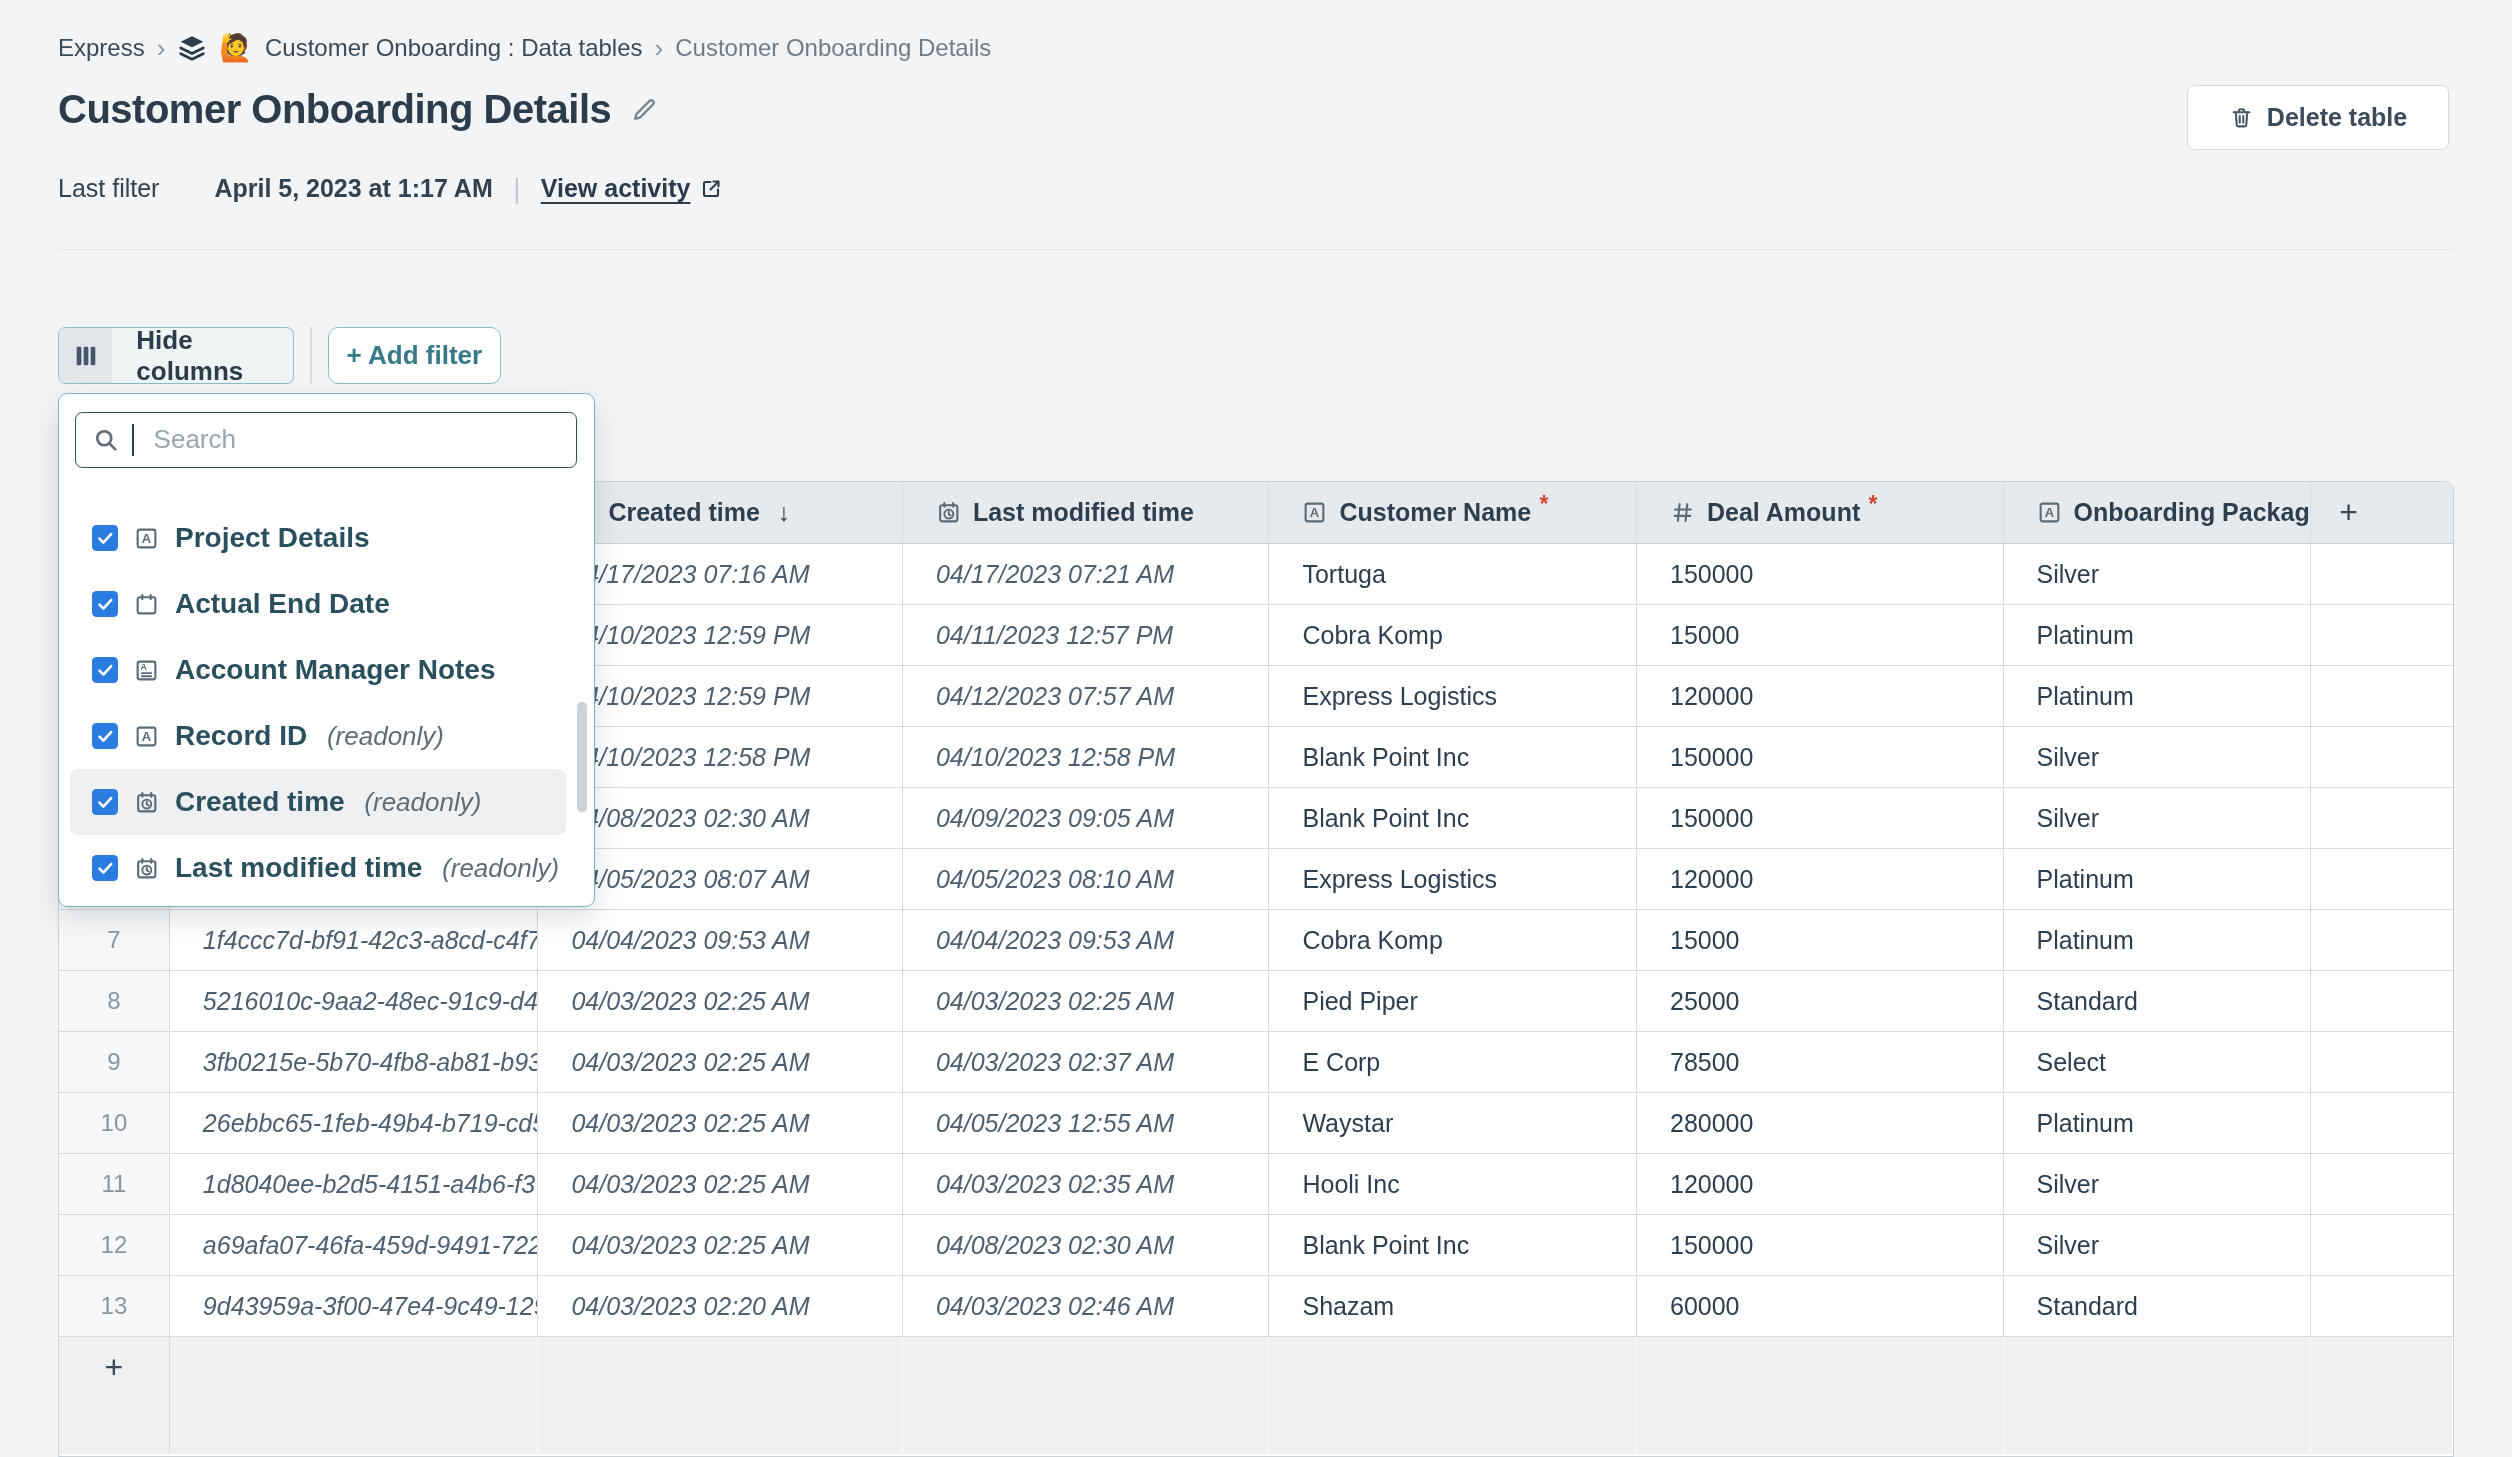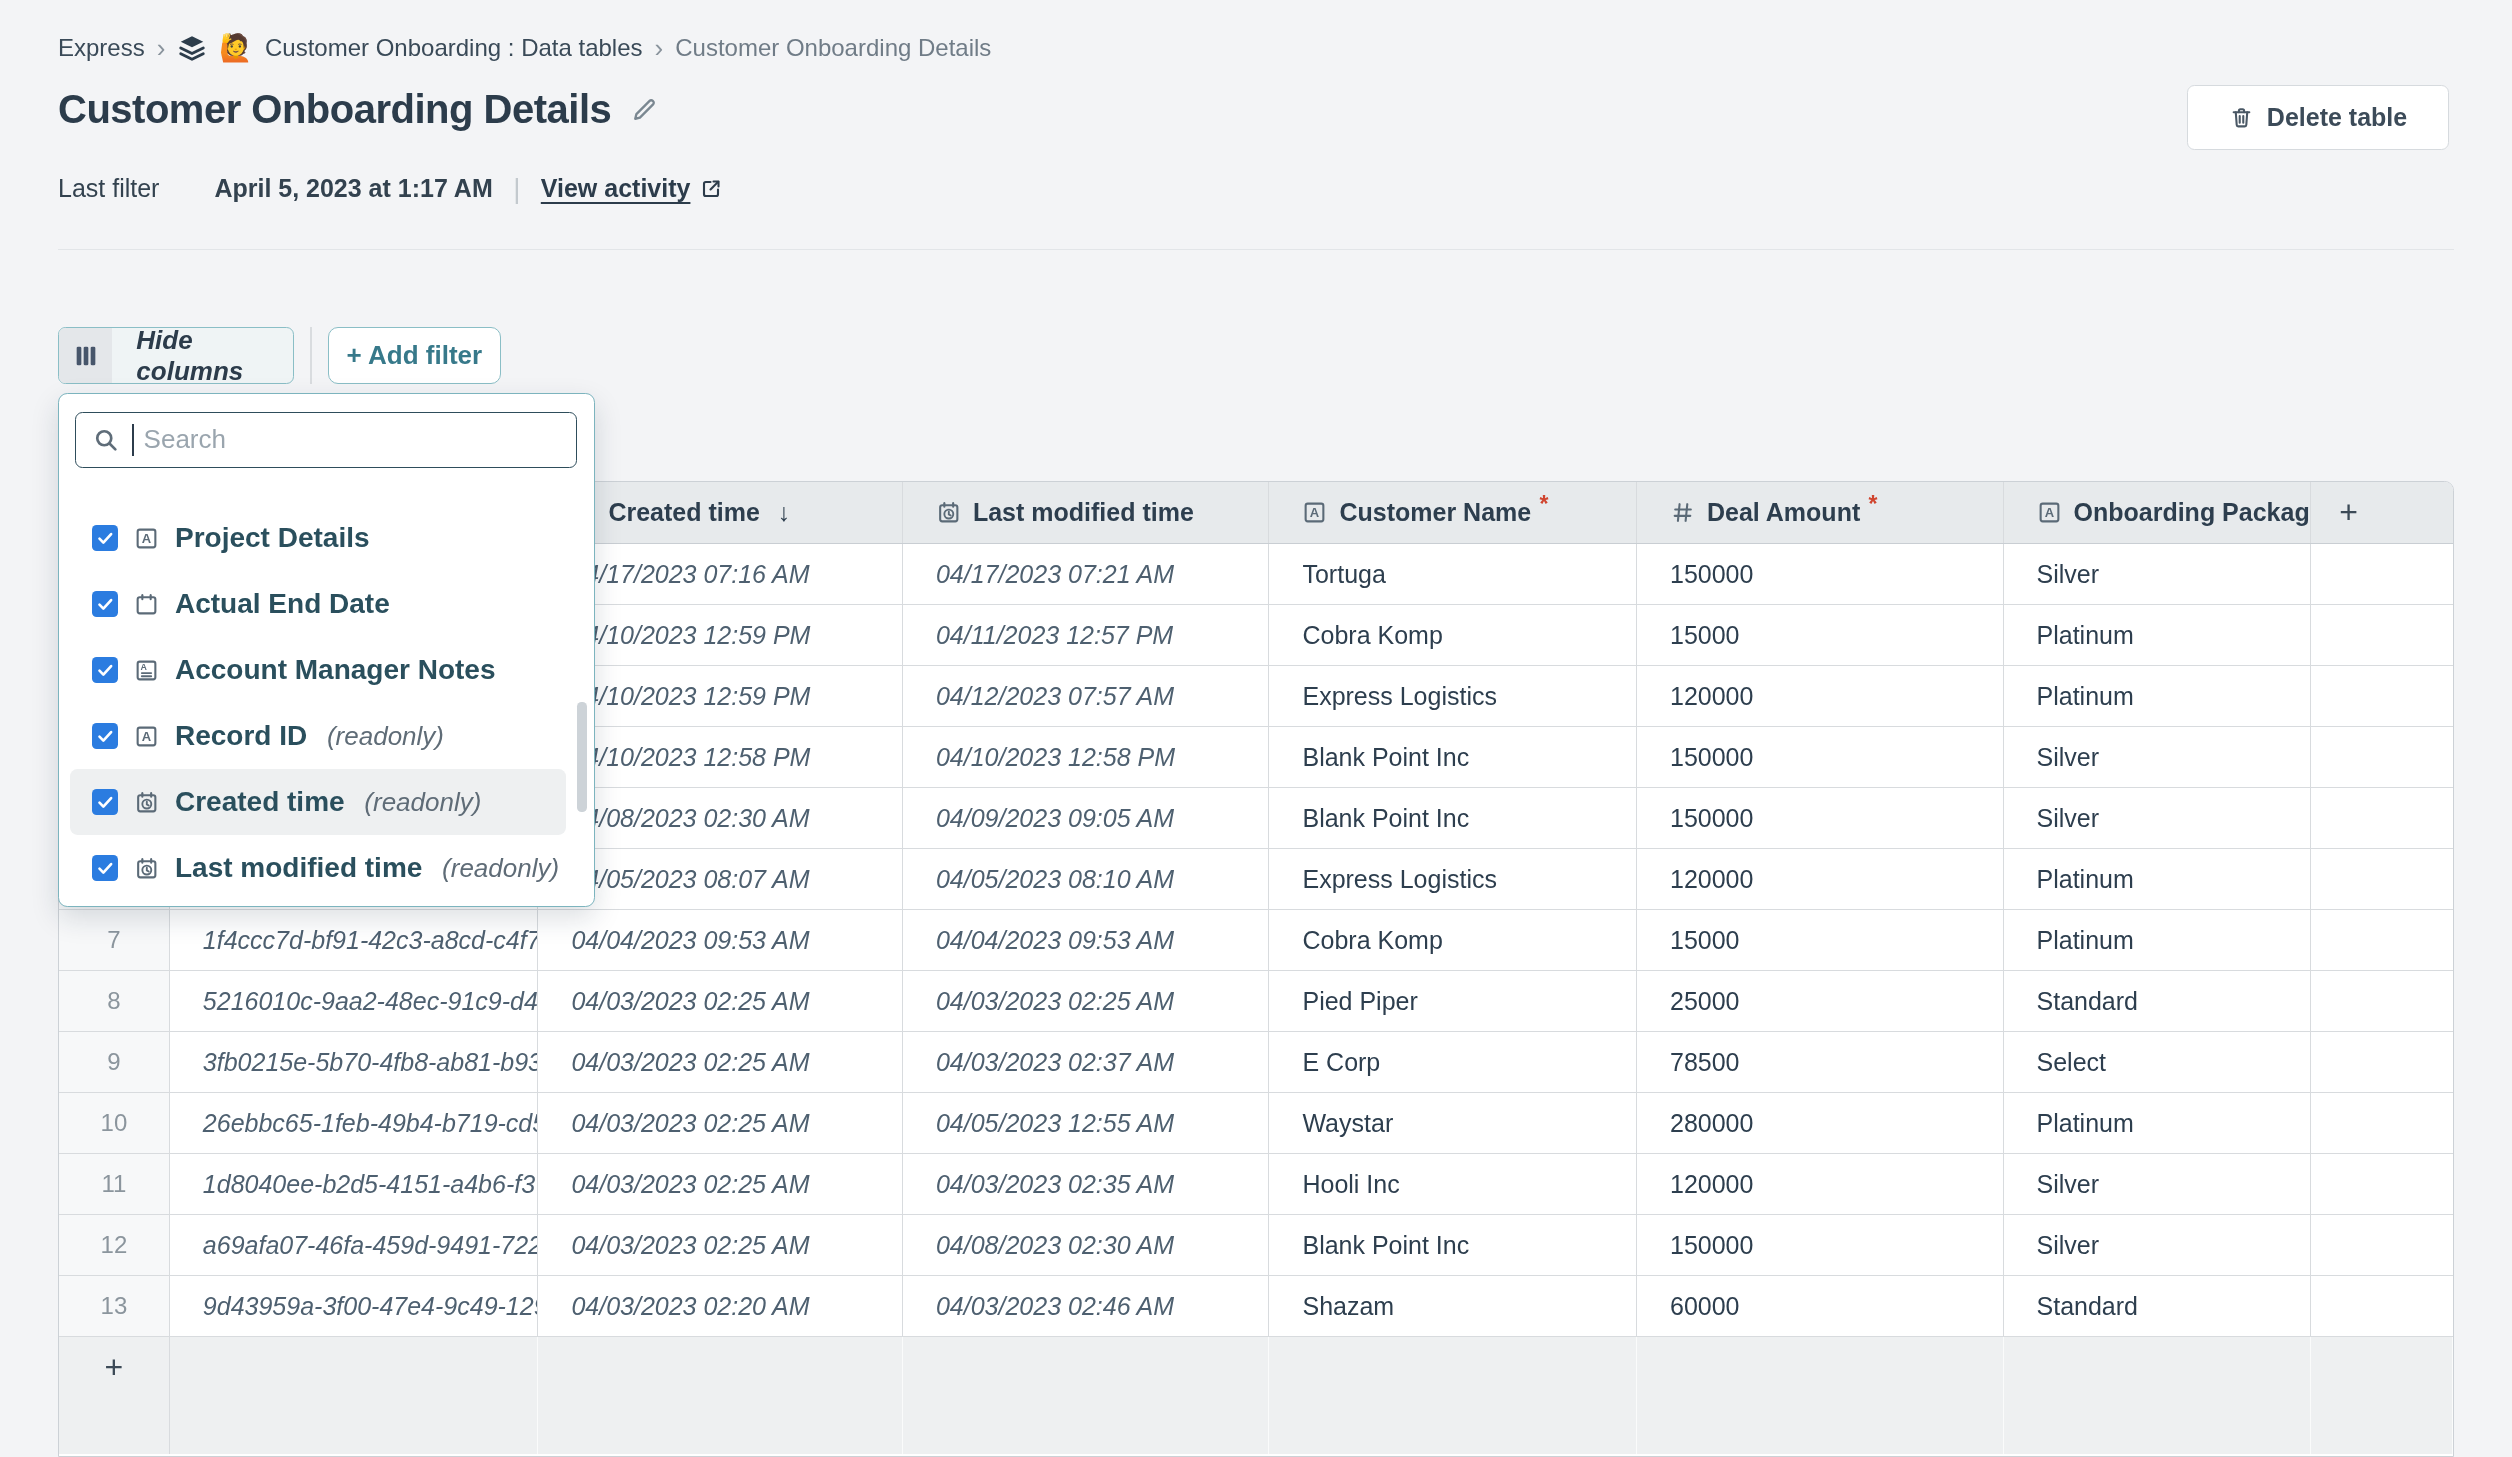--- a/index.html
+++ b/index.html
@@ -33,21 +33,21 @@
     border:1.9px solid #d6dade; border-radius:7.4px; display:flex; align-items:center; justify-content:center;
     gap:13px; font-size:25px; font-weight:700; color:#3c4b59; cursor:pointer; }
 
   .rule { left:58px; top:249px; width:2396px; height:0.9px; background:#e2e5e8; }
 
   
   .toolbar { left:58px; top:327px; height:57px; display:flex; align-items:stretch; }
   .hide-btn { width:236px; display:flex; align-items:center; background:#eff4f5;
     border:1.9px solid #8abec6; border-radius:7.4px; overflow:hidden; cursor:pointer; }
   .hide-icon-seg { width:58px; align-self:stretch; background:#e4e7ea; display:flex; align-items:center; justify-content:center; }
-  .hide-label { padding-left:24px; font-size:26px; font-weight:700; color:#2c3c4b;font-style:italic; }
+  .hide-label { padding-left:24px; font-size:26px; font-weight:700; color:#2c3c4b; }
   .tb-sep { width:1.9px; background:#d9dcdf; margin:0 16px; }
   .add-filter-btn { width:173px; background:#fff; border:1.9px solid #8abec6; border-radius:10px;
     display:flex; align-items:center; justify-content:center; font-size:26px; font-weight:700; color:#37798a; cursor:pointer; }
 
   
   .table { left:58px; top:481px; width:2396px; height:976px; background:#fff;
     border:0.9px solid #ccd1d6; border-radius:0 9.3px 0 0; overflow:hidden; }
   .t-row { display:flex; width:100%; }
   .t-head { height:62px; background:#e7eaec; border-bottom:0.9px solid #c9ced3; }
   .t-body-row { height:61px; border-bottom:0.9px solid #d8dbde; background:#fff; }
@@ -73,21 +73,21 @@
   .add-row .plus { line-height:61px; font-size:32px; color:#3c4a57; cursor:pointer; }
   .add-row .cell { background:#eef0f1; border-right:1.9px solid #fafbfb; align-items:flex-start; }
   .add-row .col-row_num { border-right:0.9px solid #d8dbde; }
 
   
   .picker { left:58px; top:393px; width:537px; height:514px; background:#fff; z-index:6;
     border:1.9px solid #7cb4be; border-radius:9.3px; box-shadow:0 11px 28px rgba(20,40,60,.15); }
   .search-box { position:absolute; left:16px; top:17.6px; width:502px; height:56px;
     border:1.9px solid #2e4d5b; border-radius:7.4px; display:flex; align-items:center; padding-left:16px; gap:5.6px; cursor:text; background:#fff; }
   .caret { width:1.9px; height:32px; background:#2c3c4b; margin-left:6.5px; }
-  .search-ph { font-size:26px; color:#9aa5ae; margin-left:4px; }
+  .search-ph { font-size:26px; color:#9aa5ae; margin-left:14px; }
   .picker-list { position:absolute; left:0; top:111px; right:0; }
   .picker-item { height:66px; margin:0 28px 0 11px; padding-left:22px; border-radius:7.4px;
     display:flex; align-items:center; gap:16px; cursor:pointer; }
   .picker-item.hl { background:#eef0f1; }
   .cbx { width:26px; height:26px; border-radius:4.6px; background:#2b7ce0; display:flex; align-items:center; justify-content:center; flex:none; }
   .pi-label { font-size:28px; font-weight:700; color:#2a4f5d; }
   .pi-ro { font-size:26px; font-style:italic; color:#5f6c77; margin-left:3.7px; }
   .picker-scrollbar { position:absolute; right:7.4px; top:308px; width:9.3px; height:110px; border-radius:4.6px; background:#cdd3d8; cursor:pointer; }
 </style>
 </head>

